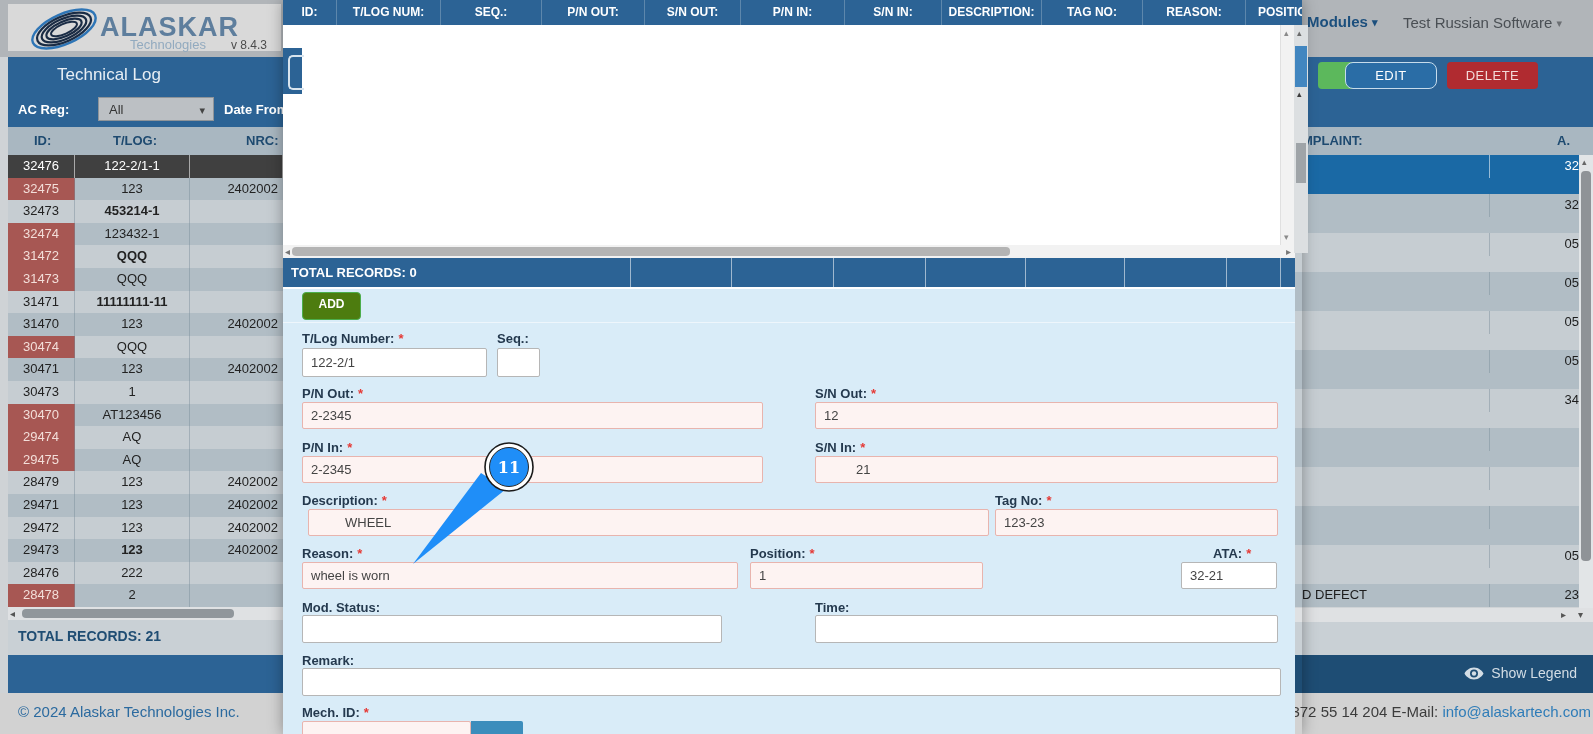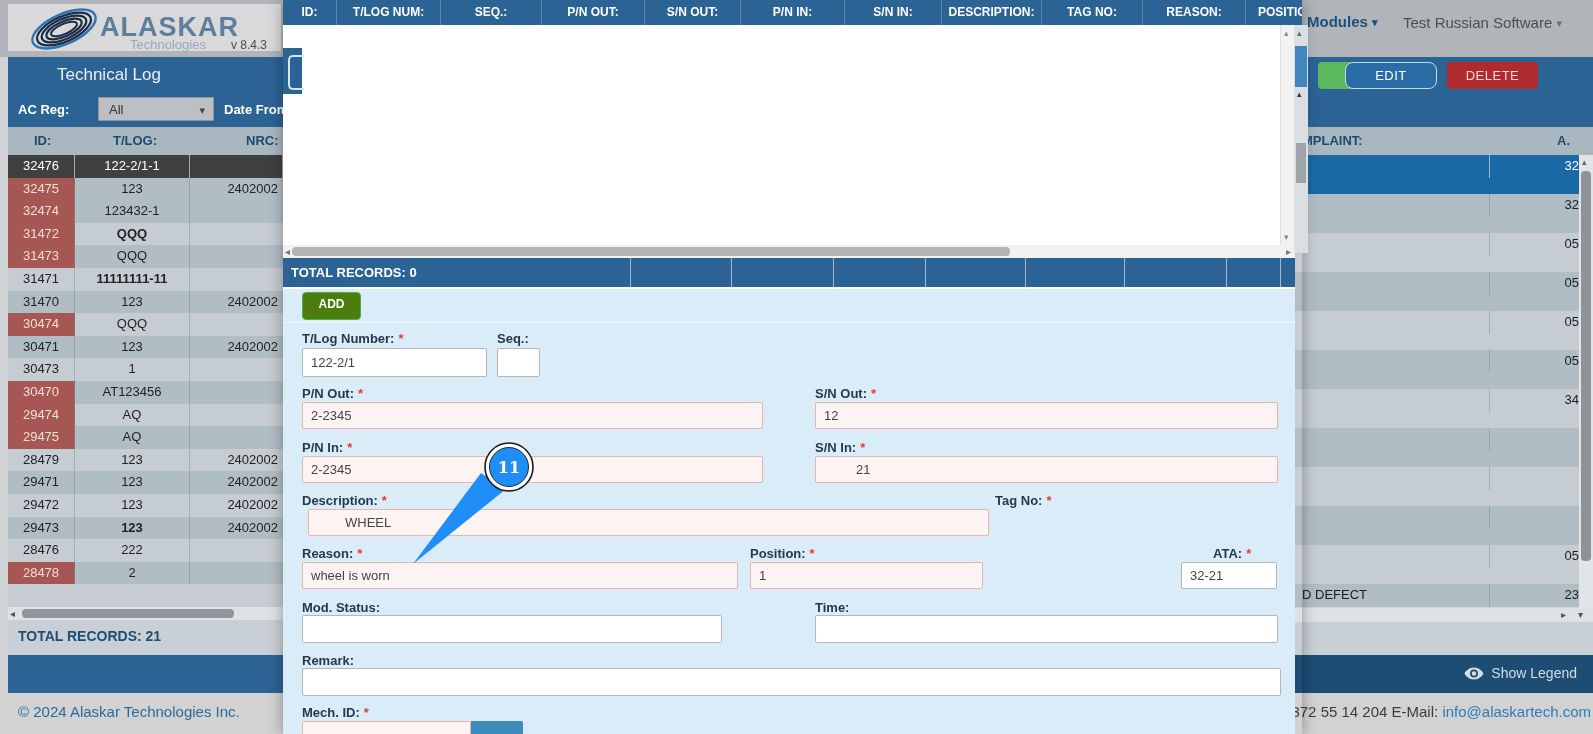--- a/index.html
+++ b/index.html
@@ -152,20 +152,25 @@
       <div class="trow sel">
         <div class="c id">32476</div>
         <div class="c tlog">122-2/1-1</div>
         <div class="c nrc"></div>
       </div>
       <div class="trow dark">
         <div class="c id red">32475</div>
         <div class="c tlog">123</div>
         <div class="c nrc">2402002</div>
       </div>
+      <div class="trow light">
+        <div class="c id">32473</div>
+        <div class="c tlog bold">453214-1</div>
+        <div class="c nrc"></div>
+      </div>
       <div class="trow dark">
         <div class="c id red">32474</div>
         <div class="c tlog">123432-1</div>
         <div class="c nrc"></div>
       </div>
       <div class="trow light">
         <div class="c id red">31472</div>
         <div class="c tlog bold">QQQ</div>
         <div class="c nrc"></div>
       </div>
@@ -417,20 +422,21 @@
       <input class="fin pink" style="left: 532px; top: 113px; width: 463px;" value="12">
 
       <span class="flabel" style="left:19px;top:151px;"><span>P/N In:</span><span class="req">*</span></span>
       <input class="fin pink" style="left: 19px; top: 167px; width: 461px;" value="2-2345">
       <span class="flabel" style="left:532px;top:151px;"><span>S/N In:</span><span class="req">*</span></span>
       <input class="fin pink" style="left: 532px; top: 167px; width: 463px; padding-left: 40px;" value="21">
 
       <span class="flabel" style="left:19px;top:204px;"><span>Description:</span><span class="req">*</span></span>
       <input class="fin pink" style="left: 25px; top: 220px; width: 681px; padding-left: 36px;" value="WHEEL">
       <span class="flabel" style="left:712px;top:204px;"><span>Tag No:</span><span class="req">*</span></span>
+      <input class="fin pink" style="left: 712px; top: 220px; width: 283px;" value="123-23">
 
       <span class="flabel" style="left:19px;top:257px;"><span>Reason:</span><span class="req">*</span></span>
       <input class="fin pink" style="left: 19px; top: 273px; width: 436px;" value="wheel is worn">
       <span class="flabel" style="left:467px;top:257px;"><span>Position:</span><span class="req">*</span></span>
       <input class="fin pink" style="left: 467px; top: 273px; width: 233px;" value="1">
       <span class="flabel" style="left:930px;top:257px;"><span>ATA:</span><span class="req">*</span></span>
       <input class="fin white" style="left: 898px; top: 273px; width: 96px;" value="32-21">
 
       <span class="flabel" style="left:19px;top:311px;"><span>Mod. Status:</span></span>
       <input class="fin white" style="left: 19px; top: 326px; width: 420px; height: 28px;">

